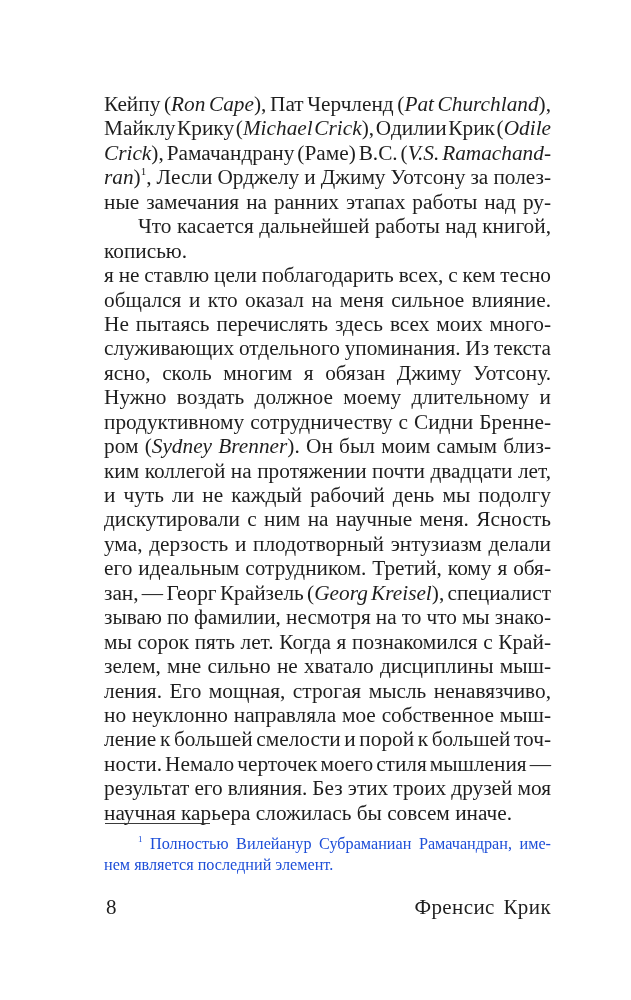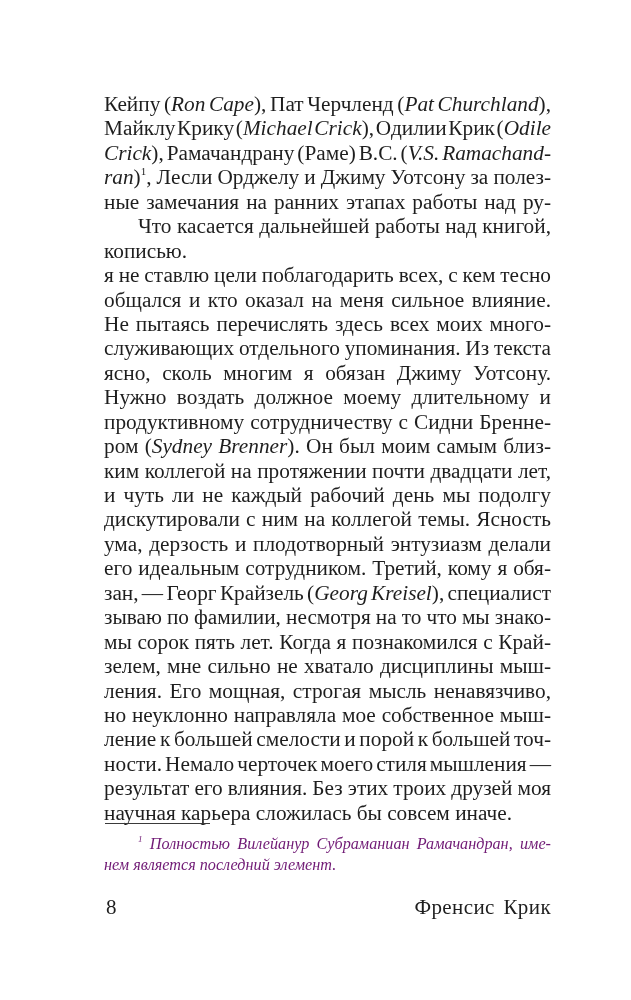--- a/index.html
+++ b/index.html
@@ -57,22 +57,21 @@
     height: 1px;
     background: #3a3a3a;
   }
   .footnote {
     position: absolute;
     left: 104px;
     top: 834px;
     width: 447px;
     font-size: 16.2px;
     line-height: 20.5px;
-    color: #701a75;
-    font-style: italic;
+    color: #1d4ed8;
   }
   .footnote .line { height: 20.5px; }
   .footnote sup { font-size: 9px; vertical-align: 7px; }
   .folio {
     position: absolute;
     top: 894px;
     left: 104px;
     width: 447px;
     font-size: 21px;
     line-height: 26px;
@@ -95,21 +94,21 @@
       <div class="line" style="word-spacing: -0.46px; font-family: Liberation Serif, serif;"><span>я не ставлю цели поблагодарить всех, с кем тесно</span></div>
       <div class="line" style="word-spacing: 0px;"><span>общался и кто оказал на меня сильное влияние.</span></div>
       <div class="line" style="word-spacing: 0px;"><span>Не пытаясь перечислять здесь всех моих много-</span></div>
       <div class="line" style="word-spacing: -0.54px;"><span>служивающих отдельного упоминания. Из текста</span></div>
       <div class="line" style="word-spacing: 0px;"><span>ясно, сколь многим я обязан Джиму Уотсону.</span></div>
       <div class="line" style="word-spacing: 0px;"><span>Нужно воздать должное моему длительному и</span></div>
       <div class="line" style="word-spacing: 0px;"><span>продуктивному сотрудничеству с Сидни Бренне-</span></div>
       <div class="line" style="word-spacing: 0px;"><span>ром (</span><i>Sydney Brenner</i><span>). Он был моим самым близ-</span></div>
       <div class="line" style="word-spacing: 0px;"><span>ким коллегой на протяжении почти двадцати лет,</span></div>
       <div class="line" style="word-spacing: 0px;"><span>и чуть ли не каждый рабочий день мы подолгу</span></div>
-      <div class="line" style="word-spacing: 0px;"><span>дискутировали с ним на коллегой темы. Ясность</span></div>
+      <div class="line" style="word-spacing: 0px;"><span>дискутировали с ним на научные меня. Ясность</span></div>
       <div class="line" style="word-spacing: 0px;"><span>ума, дерзость и плодотворный энтузиазм делали</span></div>
       <div class="line" style="word-spacing: 0px;"><span>его идеальным сотрудником. Третий, кому я обя-</span></div>
       <div class="line" style="word-spacing: -2.05px;"><span>зан, — Георг Крайзель (</span><i>Georg Kreisel</i><span>), специалист</span></div>
       <div class="line" style="word-spacing: -0.25px;"><span>зываю по фамилии, несмотря на то что мы знако-</span></div>
       <div class="line" style="word-spacing: 0px;"><span>мы сорок пять лет. Когда я познакомился с Край-</span></div>
       <div class="line" style="word-spacing: 0px;"><span>зелем, мне сильно не хватало дисциплины мыш-</span></div>
       <div class="line" style="word-spacing: 0px;"><span>ления. Его мощная, строгая мысль ненавязчиво,</span></div>
       <div class="line" style="word-spacing: 0px;"><span>но неуклонно направляла мое собственное мыш-</span></div>
       <div class="line" style="word-spacing: -1.7px;"><span>ление к большей смелости и порой к большей точ-</span></div>
       <div class="line" style="word-spacing: -2.28px;"><span>ности. Немало черточек моего стиля мышления —</span></div>

